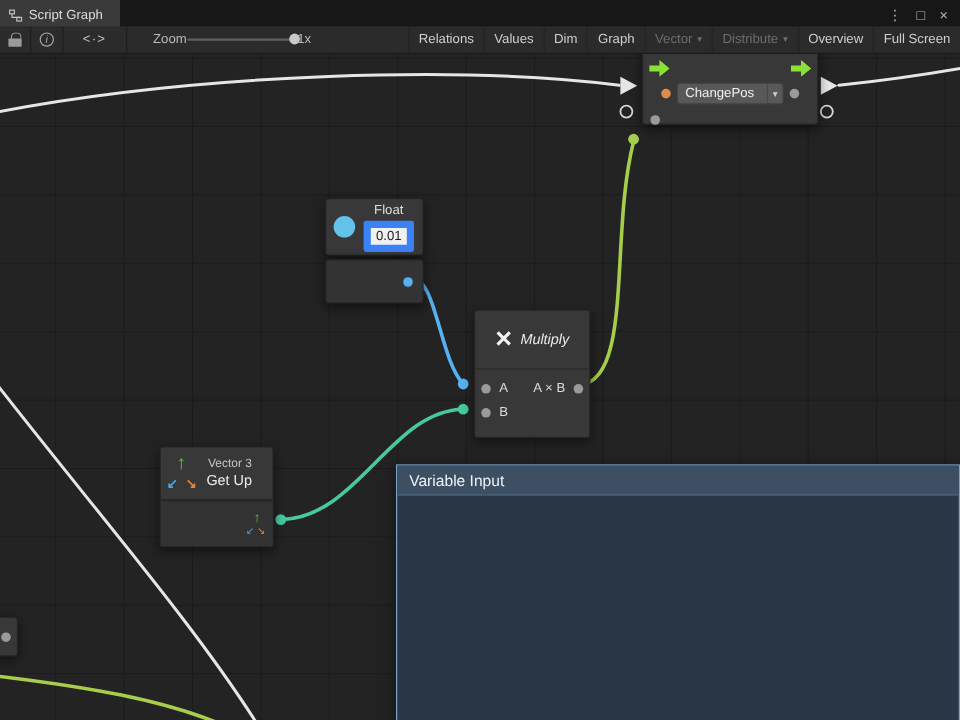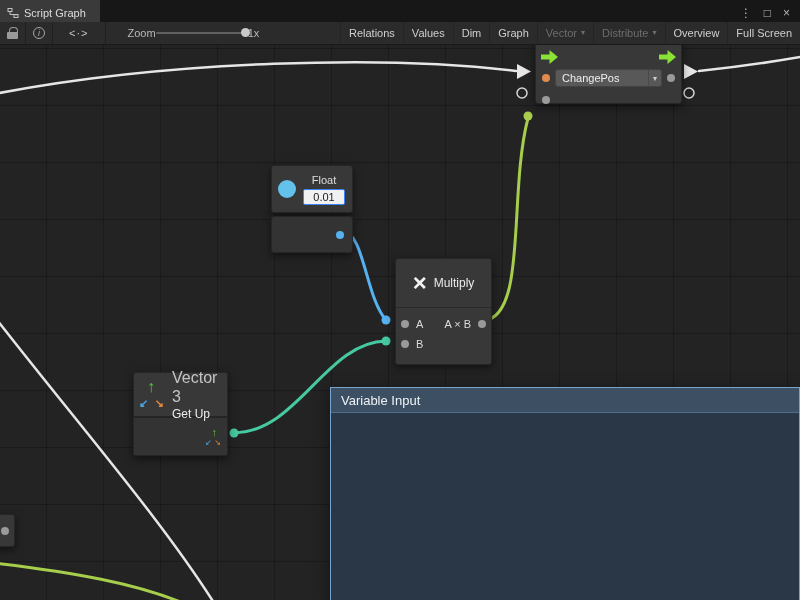--- a/index.html
+++ b/index.html
@@ -93,54 +93,54 @@
   .dot.gray { background:#9a9a9a; }
   .dot.orange { background:#e08a4e; }
   .dot.blue { background:#56b1f0; }
 
   
   .graph-unit { left:535px; top:28px; width:147px; height:76px; }
   .gu-header { height:18px; display:flex; align-items:center; justify-content:center; gap:4px; font-size:11px; color:#bdbdbd; }
   .gu-flow { position:relative; height:20px; }
   .flow-arrow { position:absolute; top:3px; width:17px; height:14px; }
   .flow-arrow.left { left:5px; } .flow-arrow.right { right:5px; }
-  .gu-value { display:flex; align-items:center; height:22px; padding:0 6px; gap:5px; }
+  .gu-value { display:flex; align-items:center; height:22px; padding:0 15px; gap:5px; }
   .dropdown {
     flex:1; height:18px; background:#585858; border:1px solid #434343; border-radius:3px;
     display:flex; align-items:center; font-size:11px; color:#efefef; padding-left:6px; overflow:hidden;
   }
   .dd-caret { margin-left:auto; border-left:1px solid #494949; padding:0 4px; font-size:8px; color:#cfcfcf; align-self:stretch; display:flex; align-items:center; }
   .gu-extra { display:flex; padding:7px 6px 0; }
 
   
   .float-node { left:271px; top:165px; width:82px; height:48px; display:flex; align-items:center; gap:6px; padding:0 6px; }
   .float-icon { width:18px; height:18px; border-radius:50%; background:#63c1ea; flex:none; }
   .float-col { flex:1; display:flex; flex-direction:column; align-items:center; gap:3px; }
   .float-label { font-size:11px; color:#dedede; }
-  .float-field { width:42px; background:#f1f1f1; color:#1c1c1c; border:1px solid #3b82f6; border-radius:2px; font-size:11px; text-align:center; padding:1px 0; }
+  .float-field { width:42px; background:#f1f1f1; color:#1c1c1c; border:6px solid #3b82f6; border-radius:2px; font-size:11px; text-align:center; padding:1px 0; }
   .float-port-box { left:271px; top:216px; width:82px; height:37px; background:#333333; display:flex; align-items:center; justify-content:flex-end; padding-right:8px; }
 
   
   .multiply-node { left:395px; top:258px; width:97px; }
   .mul-header { height:49px; display:flex; align-items:center; justify-content:center; gap:7px; border-bottom:1px solid #2a2a2a; }
   .mul-icon { font-size:24px; font-weight:bold; color:#f2f2f2; line-height:1; }
-  .mul-title { font-size:12px; color:#eaeaea; }
+  .mul-title { font-size:12px; color:#eaeaea;font-style:italic; }
   .mul-body { padding:6px 0 10px; }
   .mul-row { display:flex; align-items:center; height:20px; padding:0 5px; gap:7px; font-size:11px; color:#dcdcdc; }
   .grow { flex:1; }
 
   
   .vector-node { left:133px; top:372px; width:95px; }
   .vec-header { height:45px; display:flex; align-items:center; gap:6px; padding:0 6px; border-bottom:2px solid #242424; }
   .vec-icon { position:relative; width:26px; height:26px; flex:none; }
   .vec-icon .a-up { position:absolute; left:7px; top:-4px; color:#58c832; font-size:16px; font-weight:bold; }
   .vec-icon .a-dl { position:absolute; left:-1px; bottom:-2px; color:#4aa8e0; font-size:11px; font-weight:bold; }
   .vec-icon .a-dr { position:absolute; right:2px; bottom:-2px; color:#e0883c; font-size:11px; font-weight:bold; }
   .vec-text { display:flex; flex-direction:column; line-height:1.2; }
-  .vec-type { font-size:16px; color:#c4c4c4; }
+  .vec-type { font-size:10px; color:#c4c4c4;text-align:right; }
   .vec-name { font-size:12px; color:#ededed; }
   .vec-body { height:37px; background:#333333; display:flex; align-items:center; justify-content:flex-end; padding-right:6px; }
   .mini-vec { position:relative; width:16px; height:16px; }
   .mini-vec .m-up { position:absolute; right:4px; top:-3px; color:#58c832; font-size:11px; font-weight:bold; }
   .mini-vec .m-dl { position:absolute; left:0; bottom:-2px; color:#4aa8e0; font-size:8px; }
   .mini-vec .m-dr { position:absolute; right:0; bottom:-2px; color:#e0883c; font-size:8px; }
 
   
   .partial-node { left:-9px; top:514px; width:24px; height:33px; display:flex; align-items:center; justify-content:flex-end; padding-right:5px; }
 </style>

